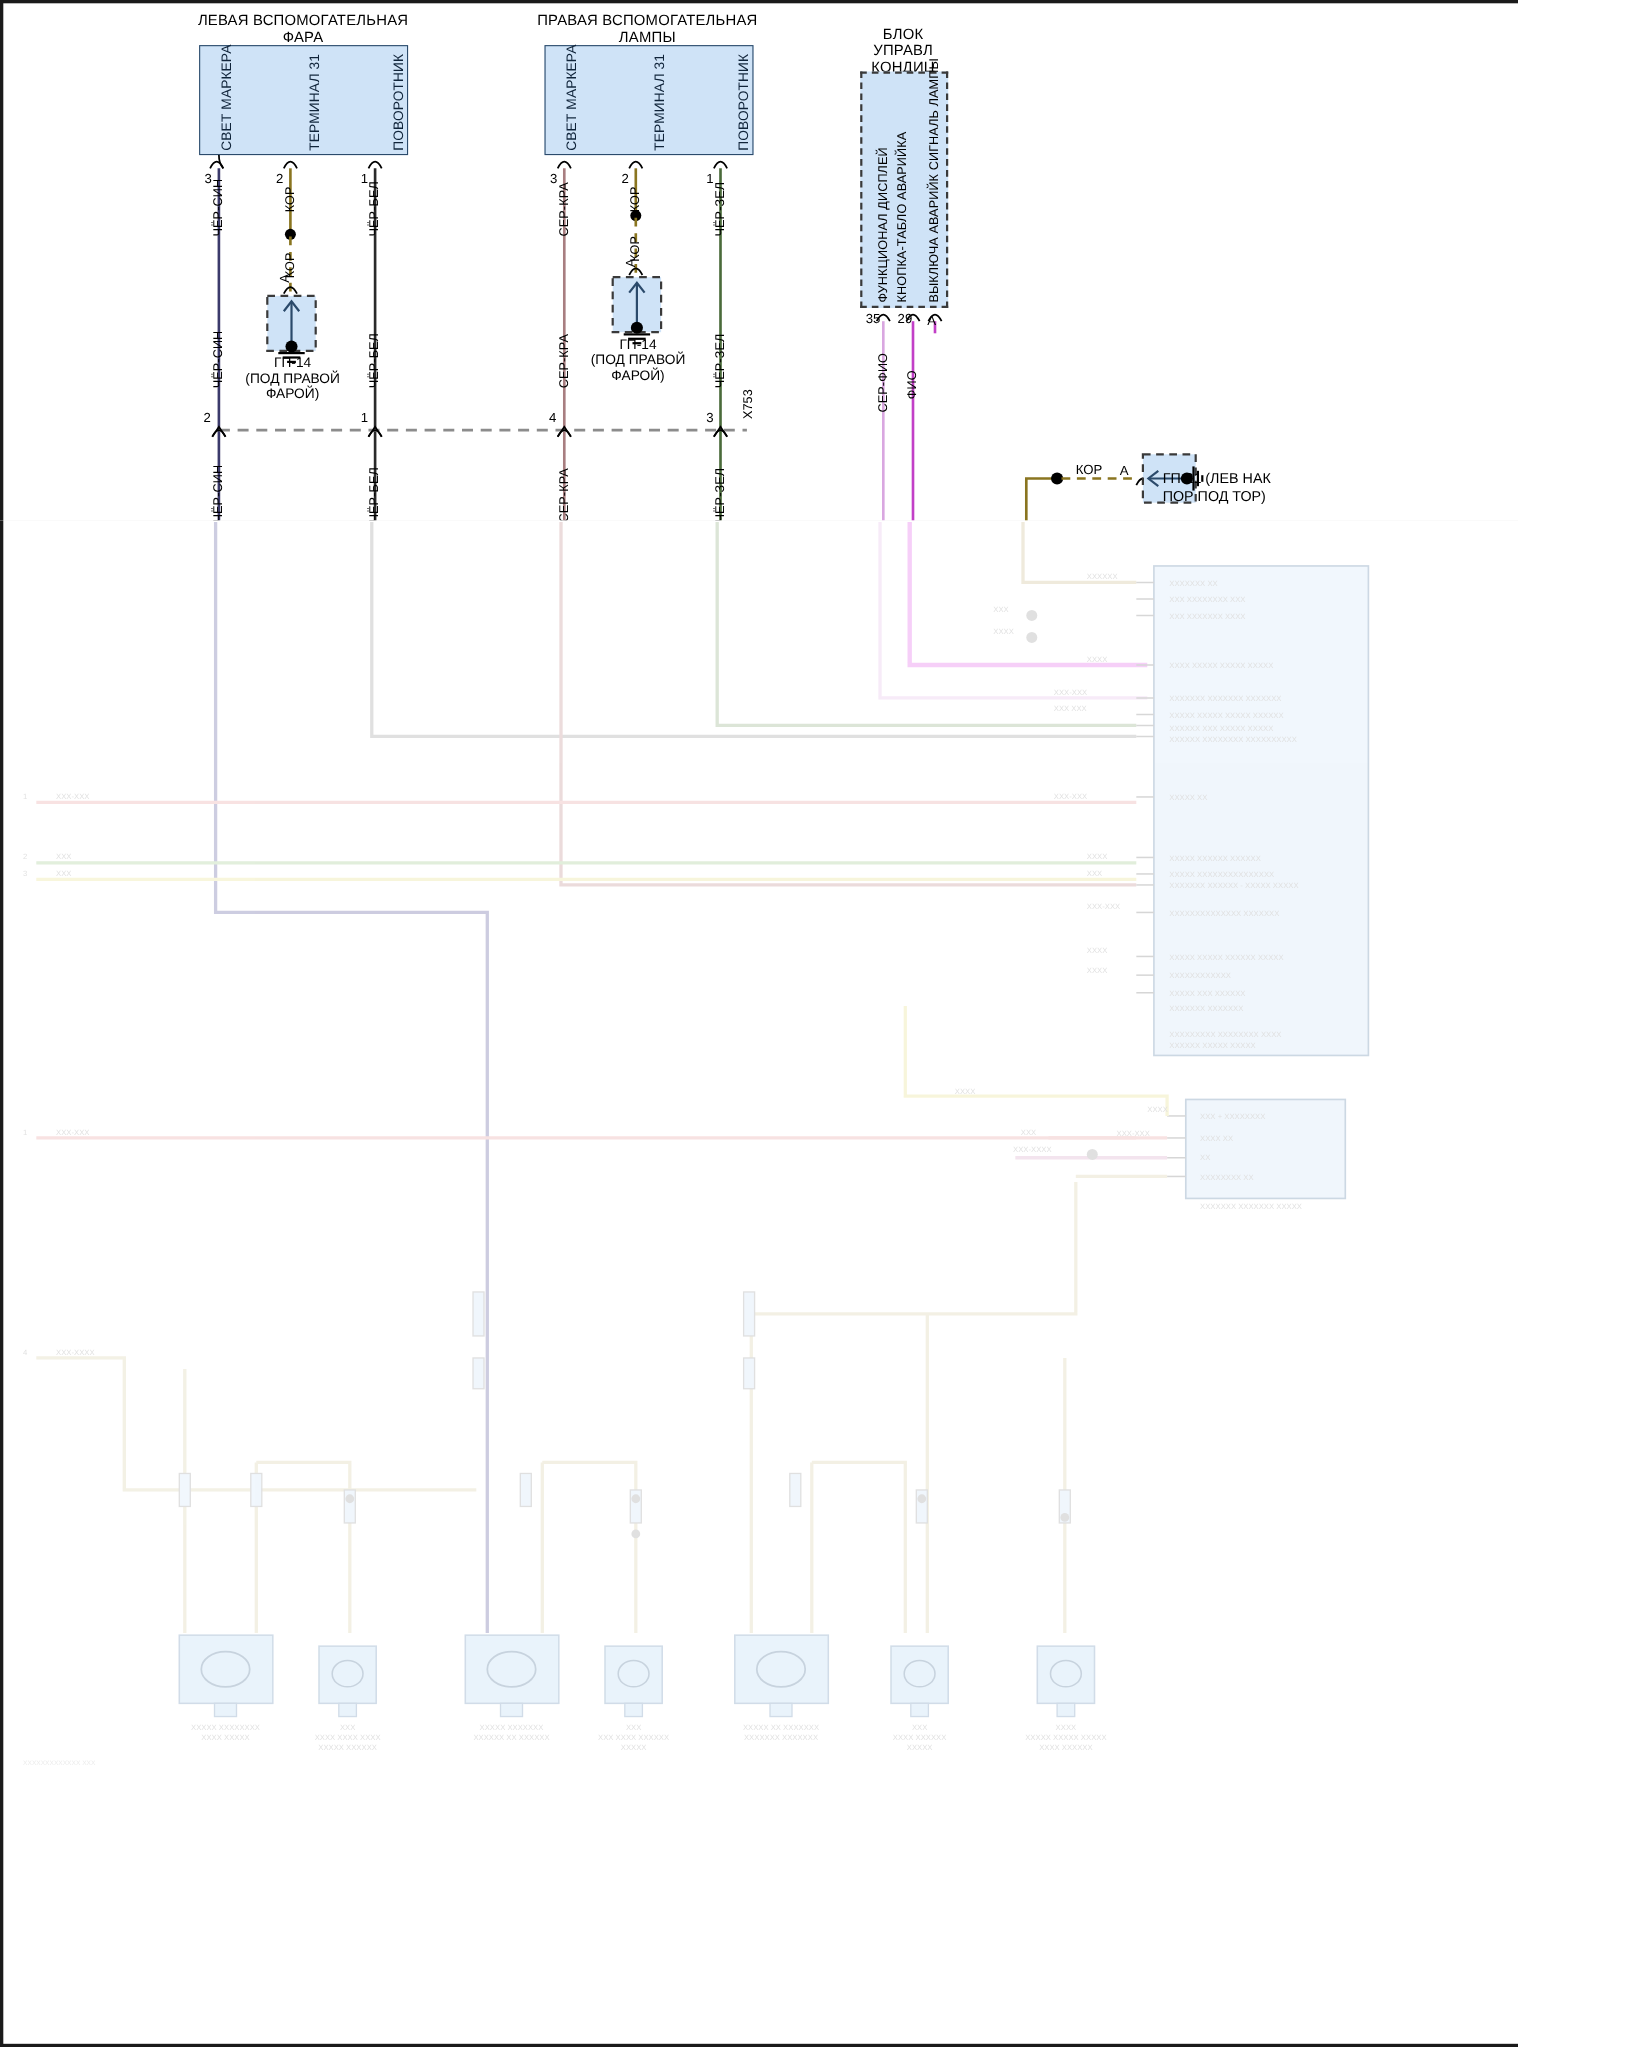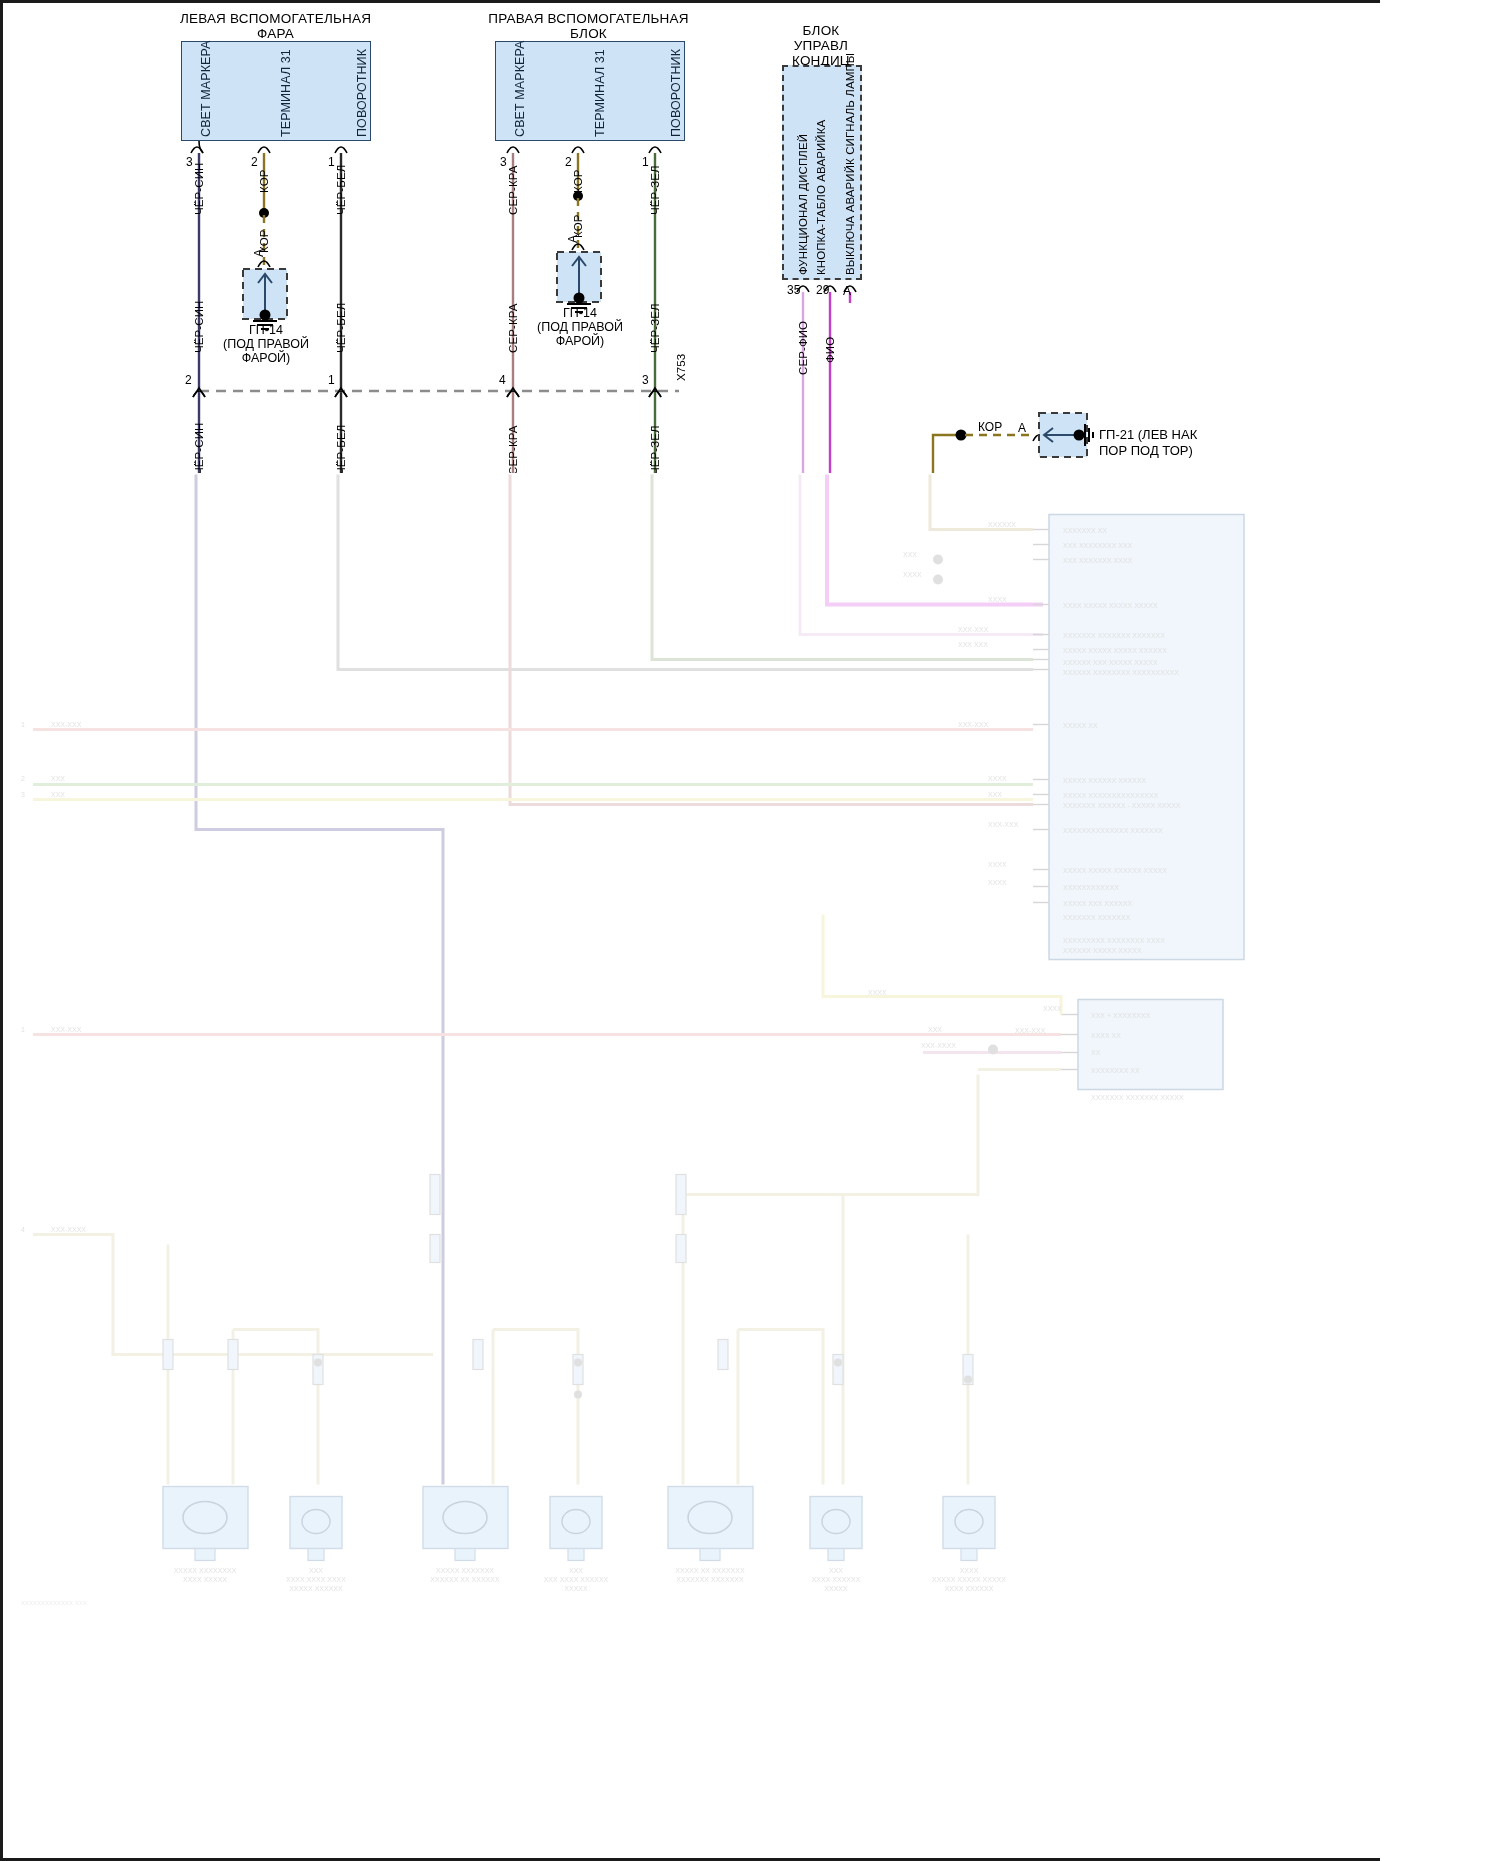--- a/index.html
+++ b/index.html
@@ -33,21 +33,21 @@
 </head>
 <body>
 
 <div id="page">
 
   <div id="top-band">
 
     <div class="ttl" style="left:165px;top:8px;width:215px;">ЛЕВАЯ ВСПОМОГАТЕЛЬНАЯ
 ФАРА</div>
     <div class="ttl" style="left:478px;top:8px;width:215px;">ПРАВАЯ ВСПОМОГАТЕЛЬНАЯ
-БЛОК</div>
+ЛАМПЫ</div>
     <div class="ttl" style="left:763px;top:20px;width:110px;">БЛОК
 УПРАВЛ
 КОНДИЦ</div>
 
     <div class="box" style="left:178px;top:38px;width:190px;height:100px;"></div>
     <div class="vlab" style="left:196px;top:134px;">СВЕТ МАРКЕРА</div>
     <div class="vlab" style="left:276px;top:134px;">ТЕРМИНАЛ 31</div>
     <div class="vlab" style="left:352px;top:134px;">ПОВОРОТНИК</div>
 
     <div class="box" style="left:492px;top:38px;width:190px;height:100px;"></div>
@@ -175,21 +175,21 @@
 ФАРОЙ)</div>
 
     <div class="vlabs" style="left:672px;top:378px;">X753</div>
     <div class="num" style="left:182px;top:370px;">2</div>
     <div class="num" style="left:325px;top:370px;">1</div>
     <div class="num" style="left:496px;top:370px;">4</div>
     <div class="num" style="left:639px;top:370px;">3</div>
 
     <div class="num" style="left:975px;top:417px;">КОР</div>
     <div class="num" style="left:1015px;top:418px;">A</div>
-    <div class="ltext" style="left:1096px;top:424px;width:200px;">ГП-21 (ЛЕВ НАК
+    <div class="ltext" style="left:1054px;top:424px;width:200px;">ГП-21 (ЛЕВ НАК
 ПОР ПОД ТОР)</div>
   </div>
 
   <div id="bottom-band">
     <svg id="fade-layer" width="1494" height="1382" viewBox="0 0 1494 1382">
 
       <path d="M193 0 L193 355 L440 355 L440 1010" stroke="#5b5a9b" stroke-width="3" fill="none"></path>
       <path d="M335 0 L335 195 L1030 195" stroke="#9a9a9a" stroke-width="3" fill="none"></path>
       <path d="M507 0 L507 330 L1030 330" stroke="#c08a8c" stroke-width="3" fill="none"></path>
       <path d="M649 0 L649 185 L1030 185" stroke="#8aa87a" stroke-width="3" fill="none"></path>

